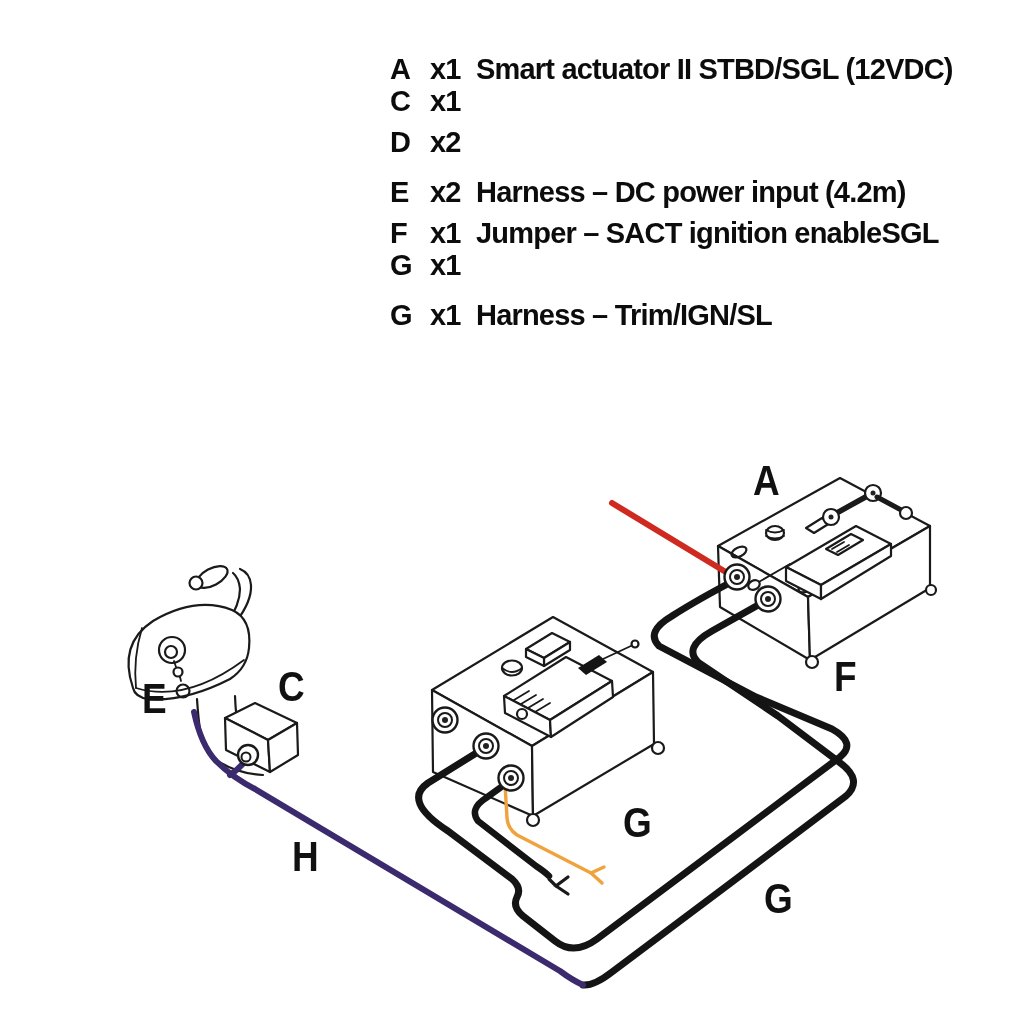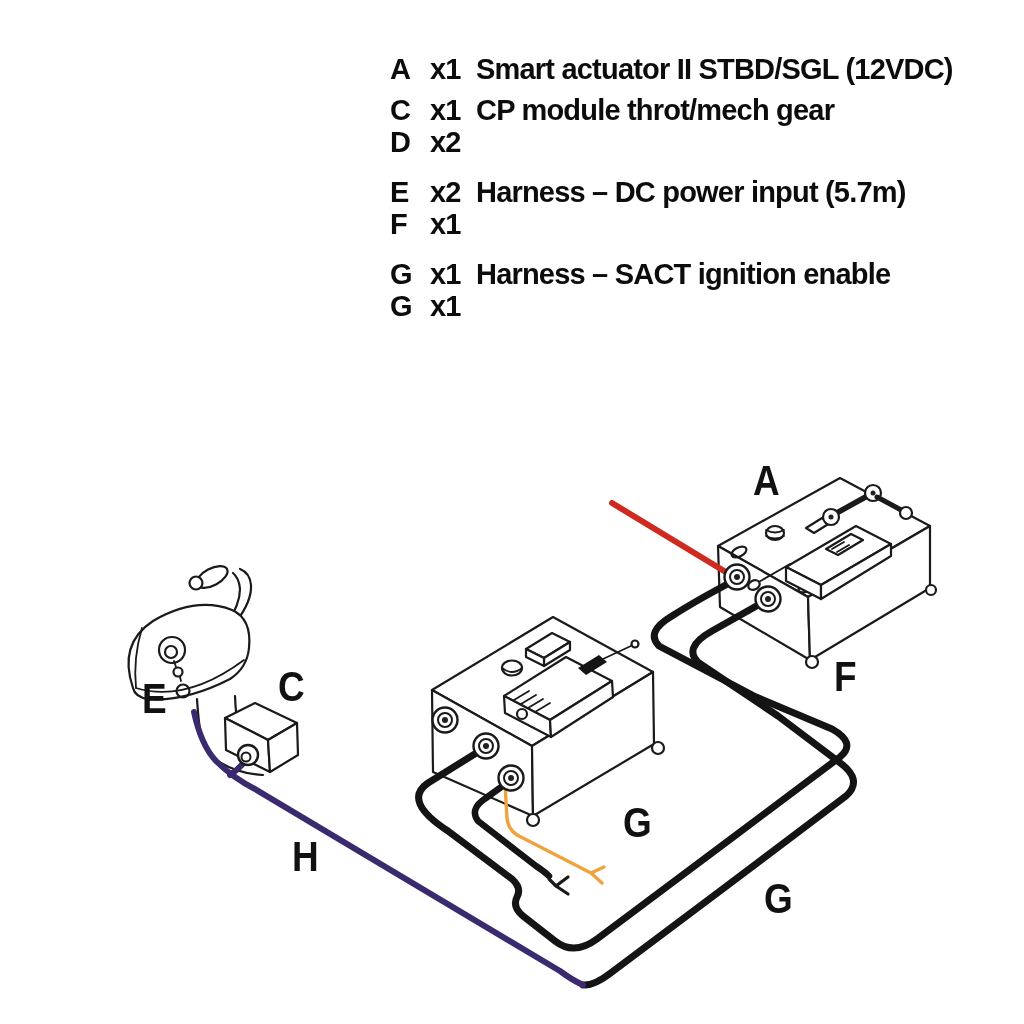--- a/index.html
+++ b/index.html
@@ -43,43 +43,43 @@
 
   <div id="legend">
     <div class="lg-row">
       <span class="lg-letter">A</span>
       <span class="lg-qty">x1</span>
       <span class="lg-desc">Smart actuator II STBD/SGL (12VDC)</span>
     </div>
     <div class="lg-row">
       <span class="lg-letter">C</span>
       <span class="lg-qty">x1</span>
-      <span class="lg-desc">CP module throt/mech gear</span>
     </div>
     <div class="lg-row">
       <span class="lg-letter">D</span>
       <span class="lg-qty">x2</span>
     </div>
     <div class="lg-row">
       <span class="lg-letter">E</span>
       <span class="lg-qty">x2</span>
-      <span class="lg-desc">Harness – DC power input (5.7m)</span>
+      <span class="lg-desc">Harness – DC power input (4.2m)</span>
     </div>
     <div class="lg-row">
       <span class="lg-letter">F</span>
+      <span class="lg-qty">x1</span>
+      <span class="lg-desc">Jumper – SACT ignition enableSGL</span>
+    </div>
+    <div class="lg-row">
+      <span class="lg-letter">G</span>
       <span class="lg-qty">x1</span>
     </div>
     <div class="lg-row">
       <span class="lg-letter">G</span>
       <span class="lg-qty">x1</span>
-      <span class="lg-desc">Harness – SACT ignition enable</span>
-    </div>
-    <div class="lg-row">
-      <span class="lg-letter">G</span>
-      <span class="lg-qty">x1</span>
+      <span class="lg-desc">Harness – Trim/IGN/SL</span>
     </div>
   </div>
 
   <svg width="1024" height="1024" viewBox="0 0 1024 1024">
 
     <g>
       <path class="ln" d="M236,622 Q252,601 251,585 Q250,573 240,569"></path>
       <path class="ln" d="M227,624 Q240,604 240,589 Q239,578 233,573"></path>
       <ellipse class="face" cx="212" cy="577" rx="17" ry="8.5" transform="rotate(-28 212 577)"></ellipse>
       <circle class="face" cx="196" cy="583" r="6.5"></circle>

